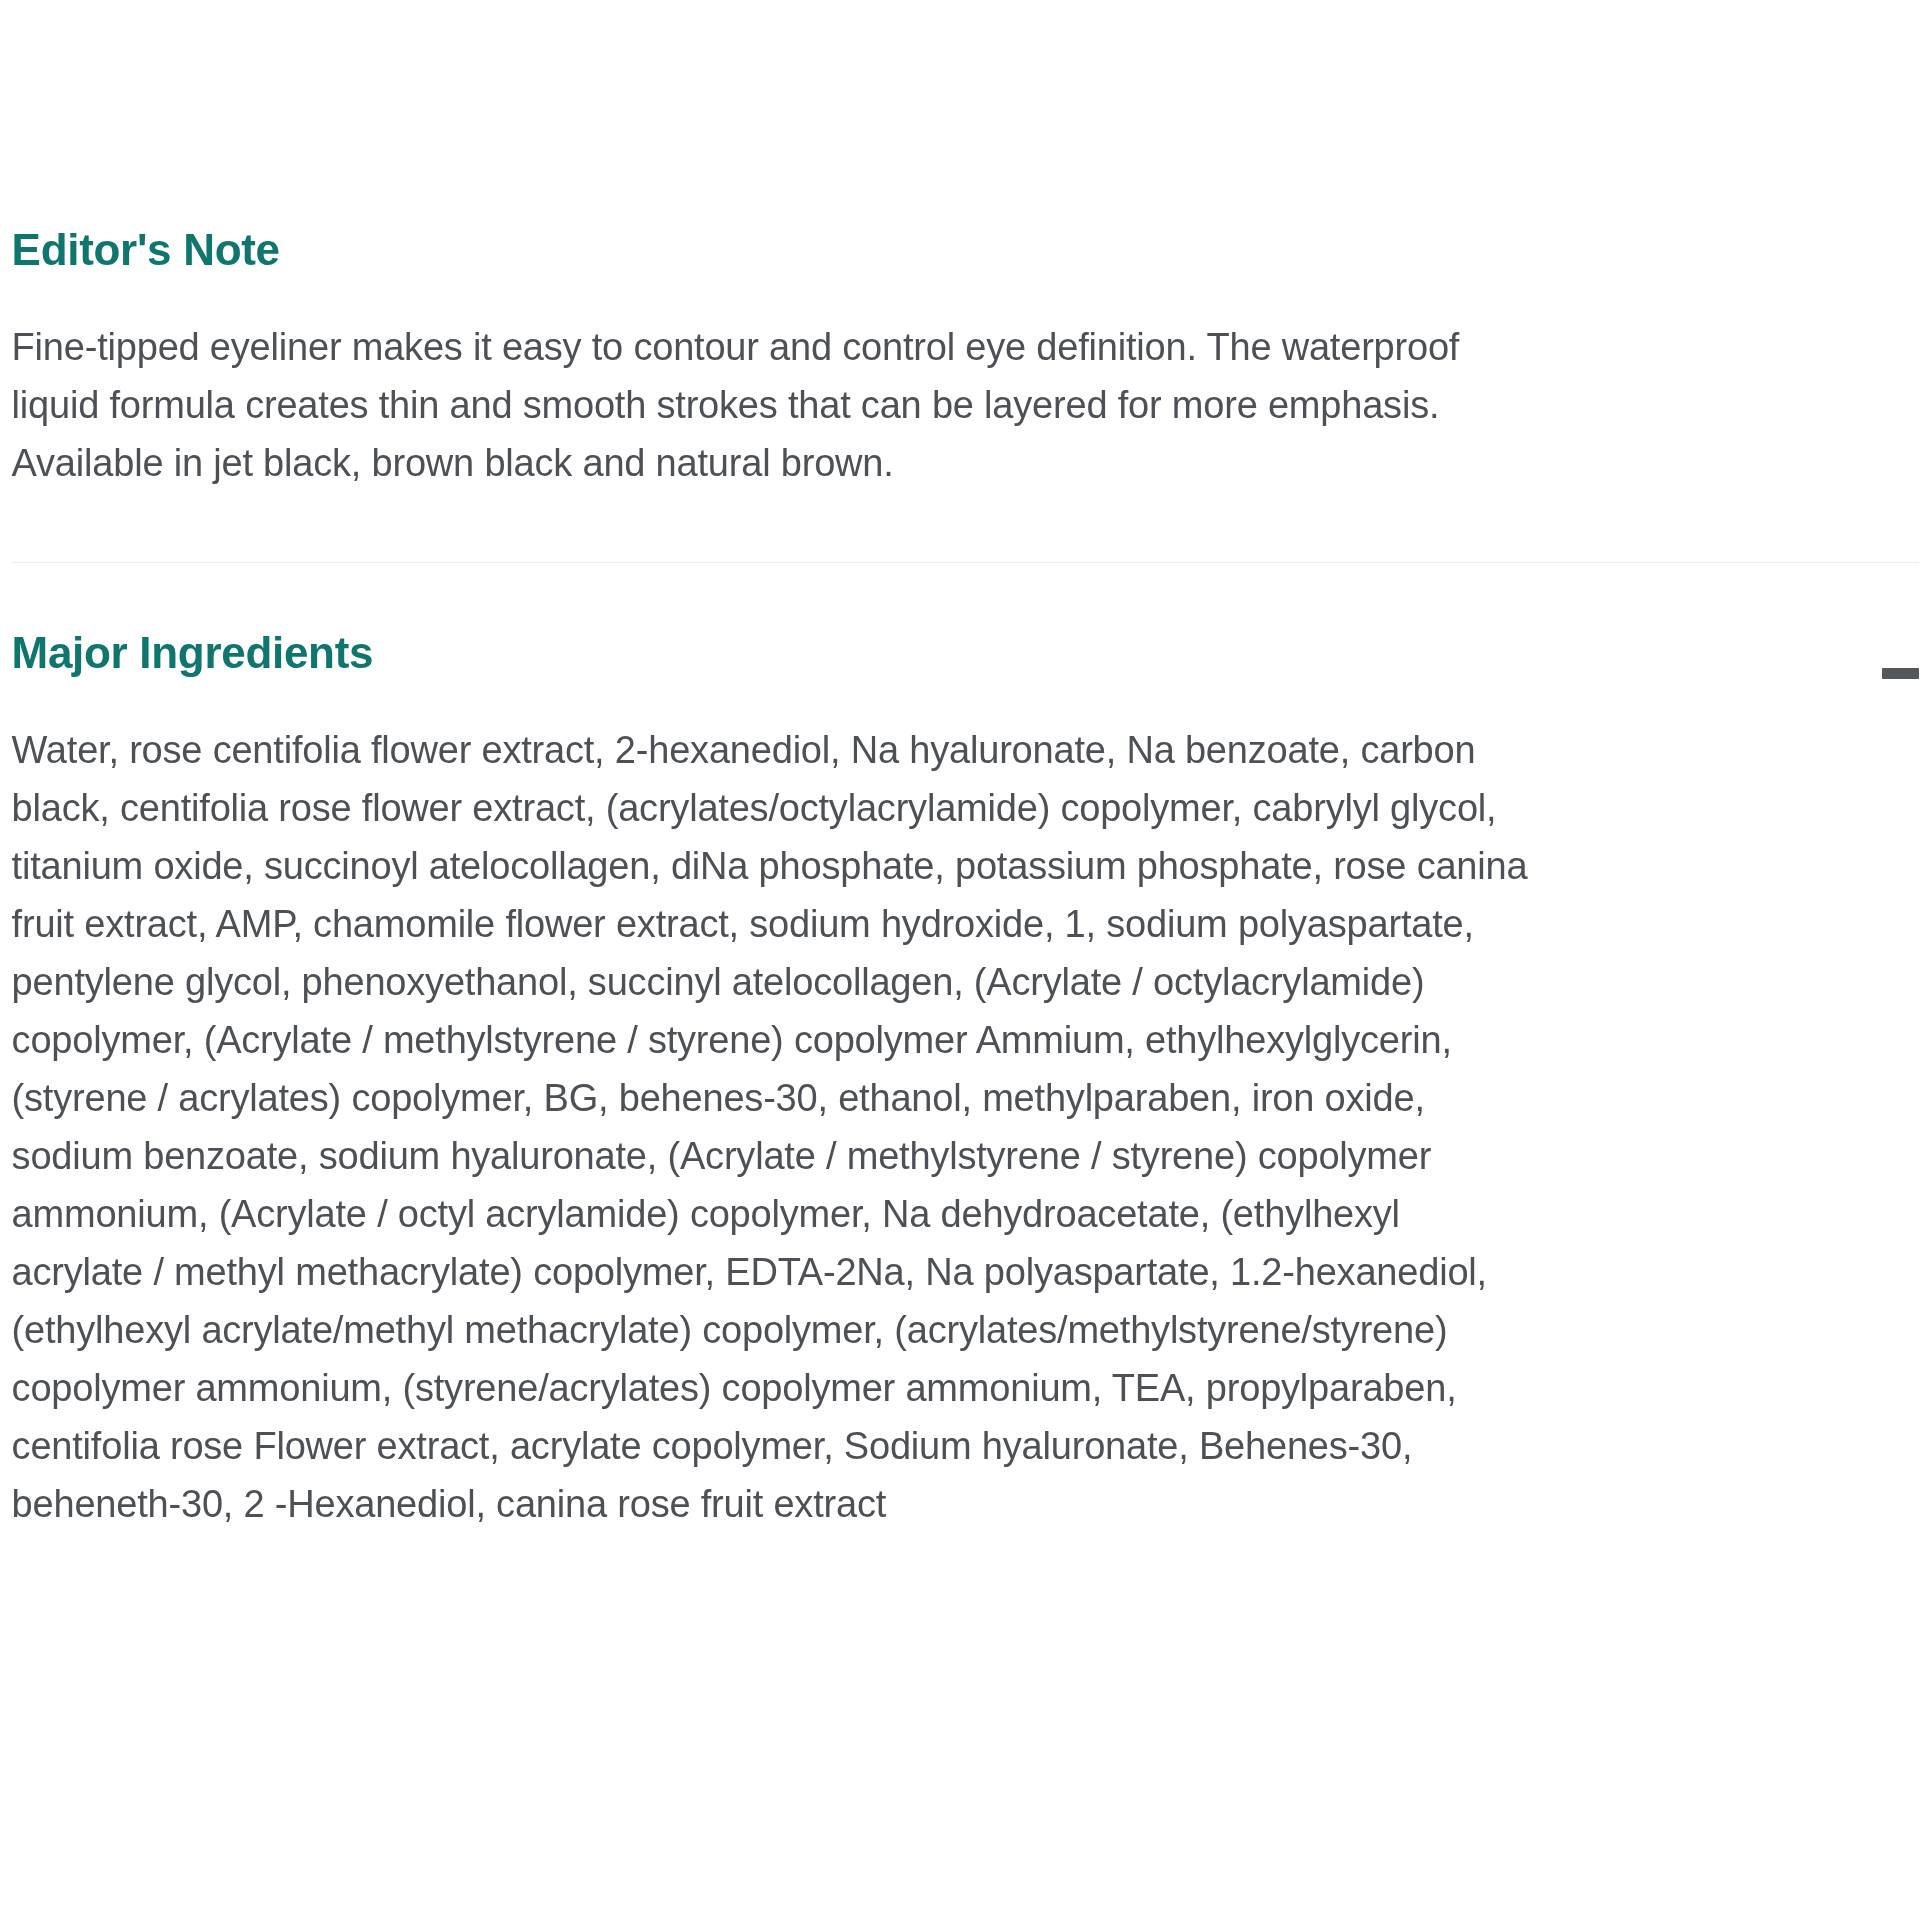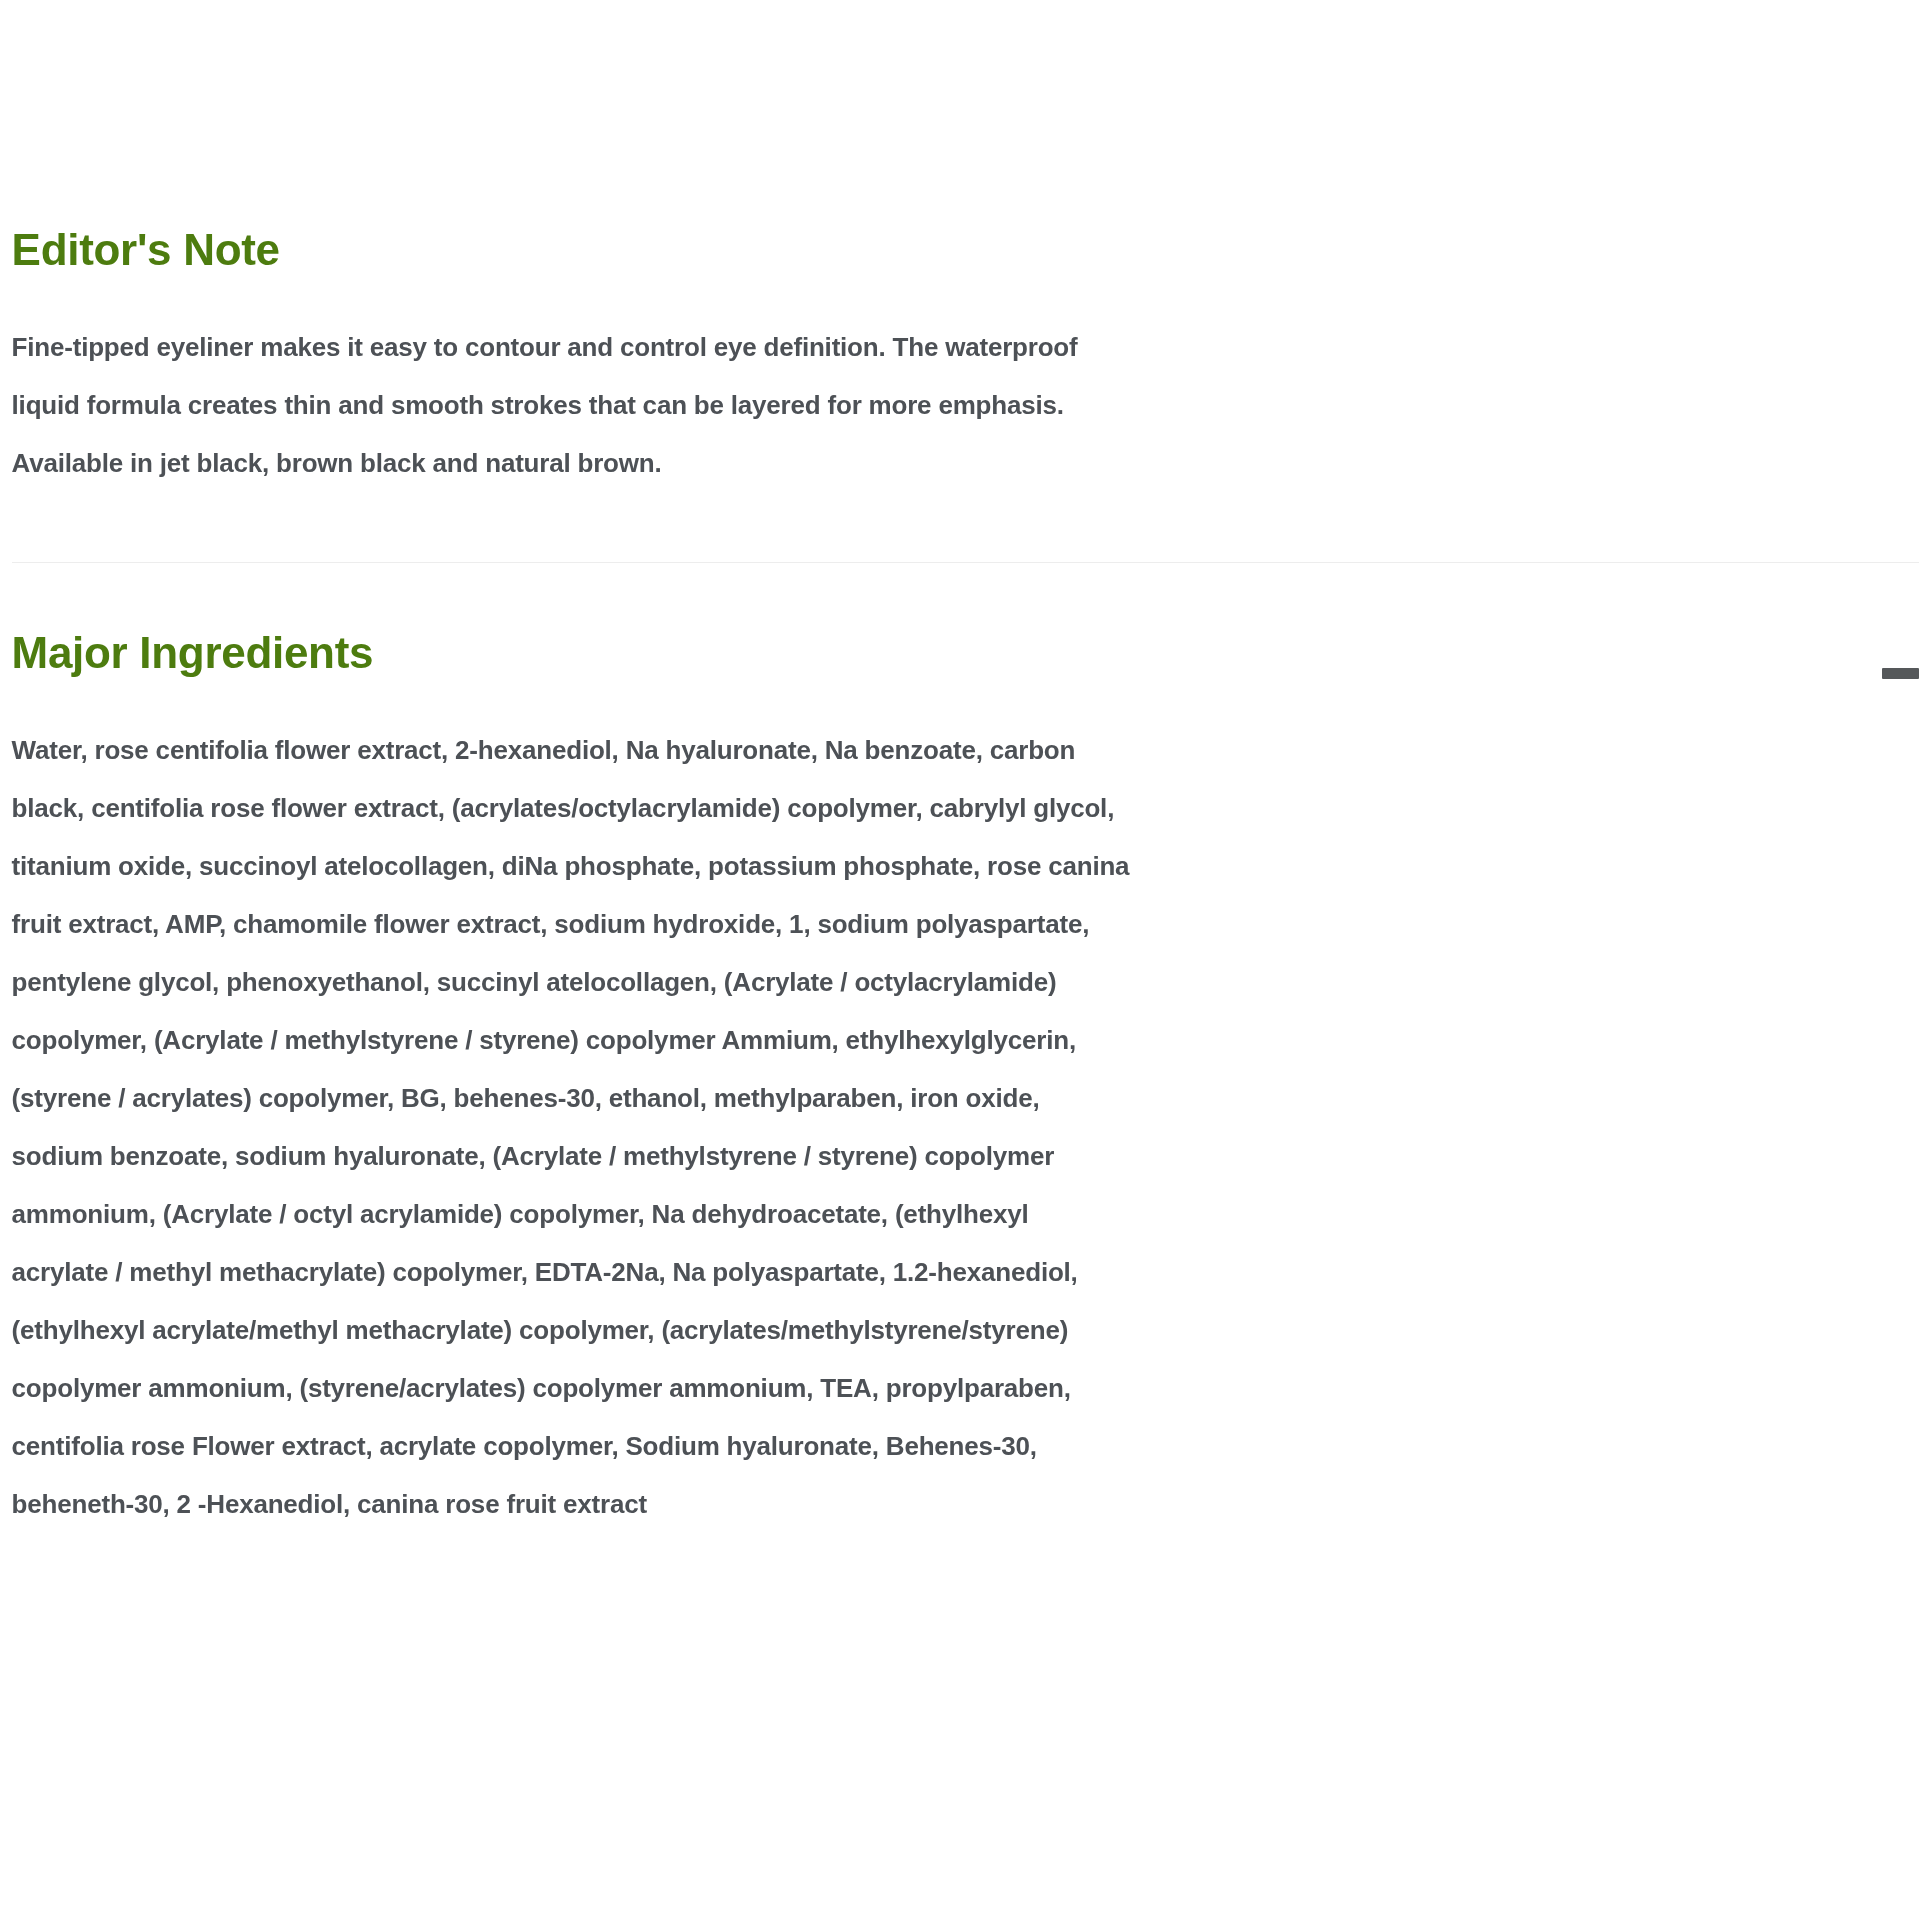--- a/index.html
+++ b/index.html
@@ -19,27 +19,27 @@
     width: 1931px;
     height: 1931px;
     padding: 225px 11.6px 0 11.6px;
     background: #ffffff;
   }
   h2.section-title {
     margin: 0;
     font-size: 44px;
     font-weight: 700;
     line-height: 1.15;
-    color: #4d7c0f;
+    color: #0f766e;
     letter-spacing: -0.3px;
   }
   p.body-text {
     margin: 42px 0 0 0;
-    font-size: 26px;
-    font-weight: 700;
+    font-size: 38px;
+    font-weight: 400;
     line-height: 58px;
     color: #4d5156;
     letter-spacing: -0.2px;
     white-space: pre-line;
   }
   .divider {
     border: none;
     height: 1.9px;
     background: #ededed;
     margin: 70px 0 0 0;

